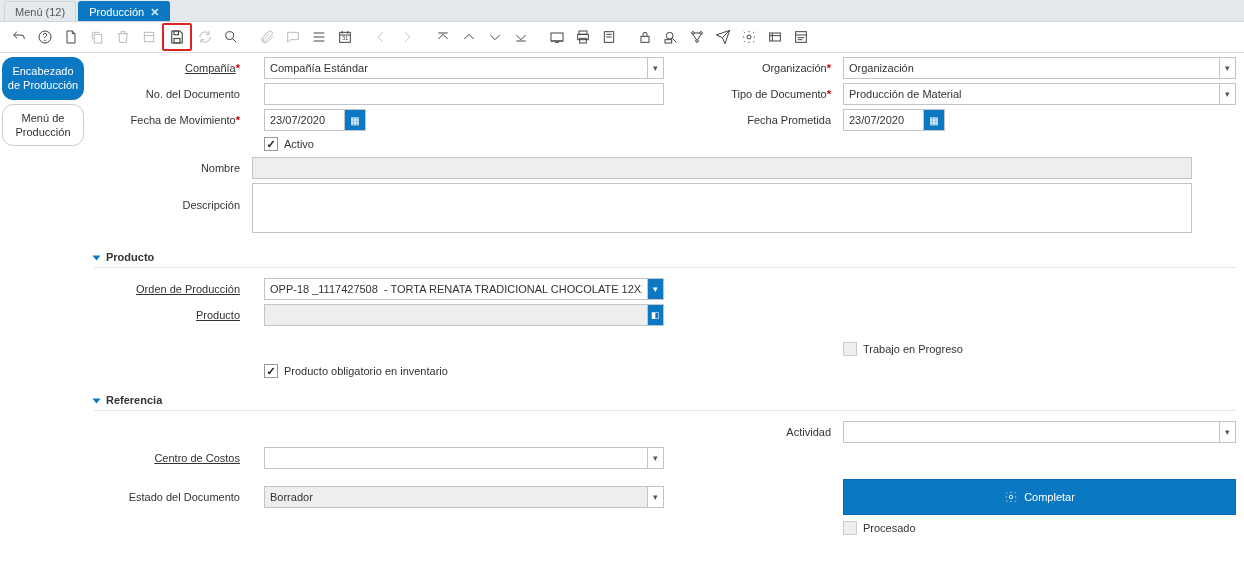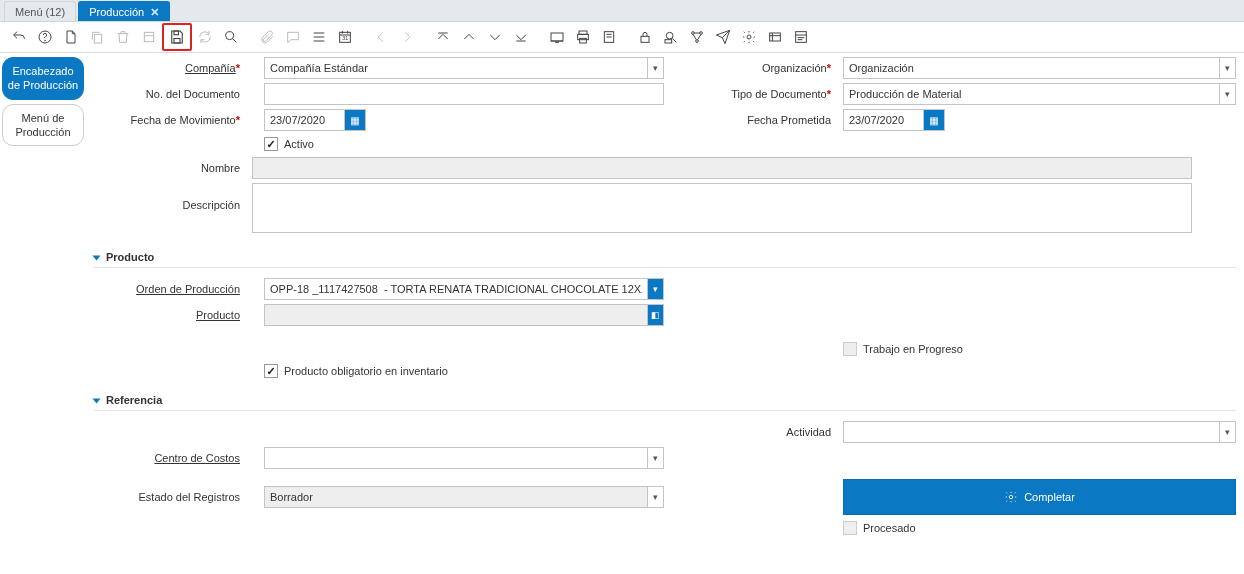--- a/index.html
+++ b/index.html
@@ -540,21 +540,21 @@
             <input class="txt" value="" style="">
             <div class="dropbtn">▾</div>
           </div>
         </div>
       </div>
     </section>
 
     <section class="block">
 
       <div class="row">
-        <div class="lbl"><span>Estado del Registros</span></div>
+        <div class="lbl"><span>Estado del Documento</span></div>
         <div class="ctrlcol">
           <div class="combo">
             <input class="txt" disabled="" value="Borrador" style="">
             <div class="dropbtn">▾</div>
           </div>
         </div>
         <div class="right-lbl"></div>
         <div class="ctrlcol2">
           <button class="btn-primary">
             <svg width="14" height="14" viewBox="0 0 24 24">

